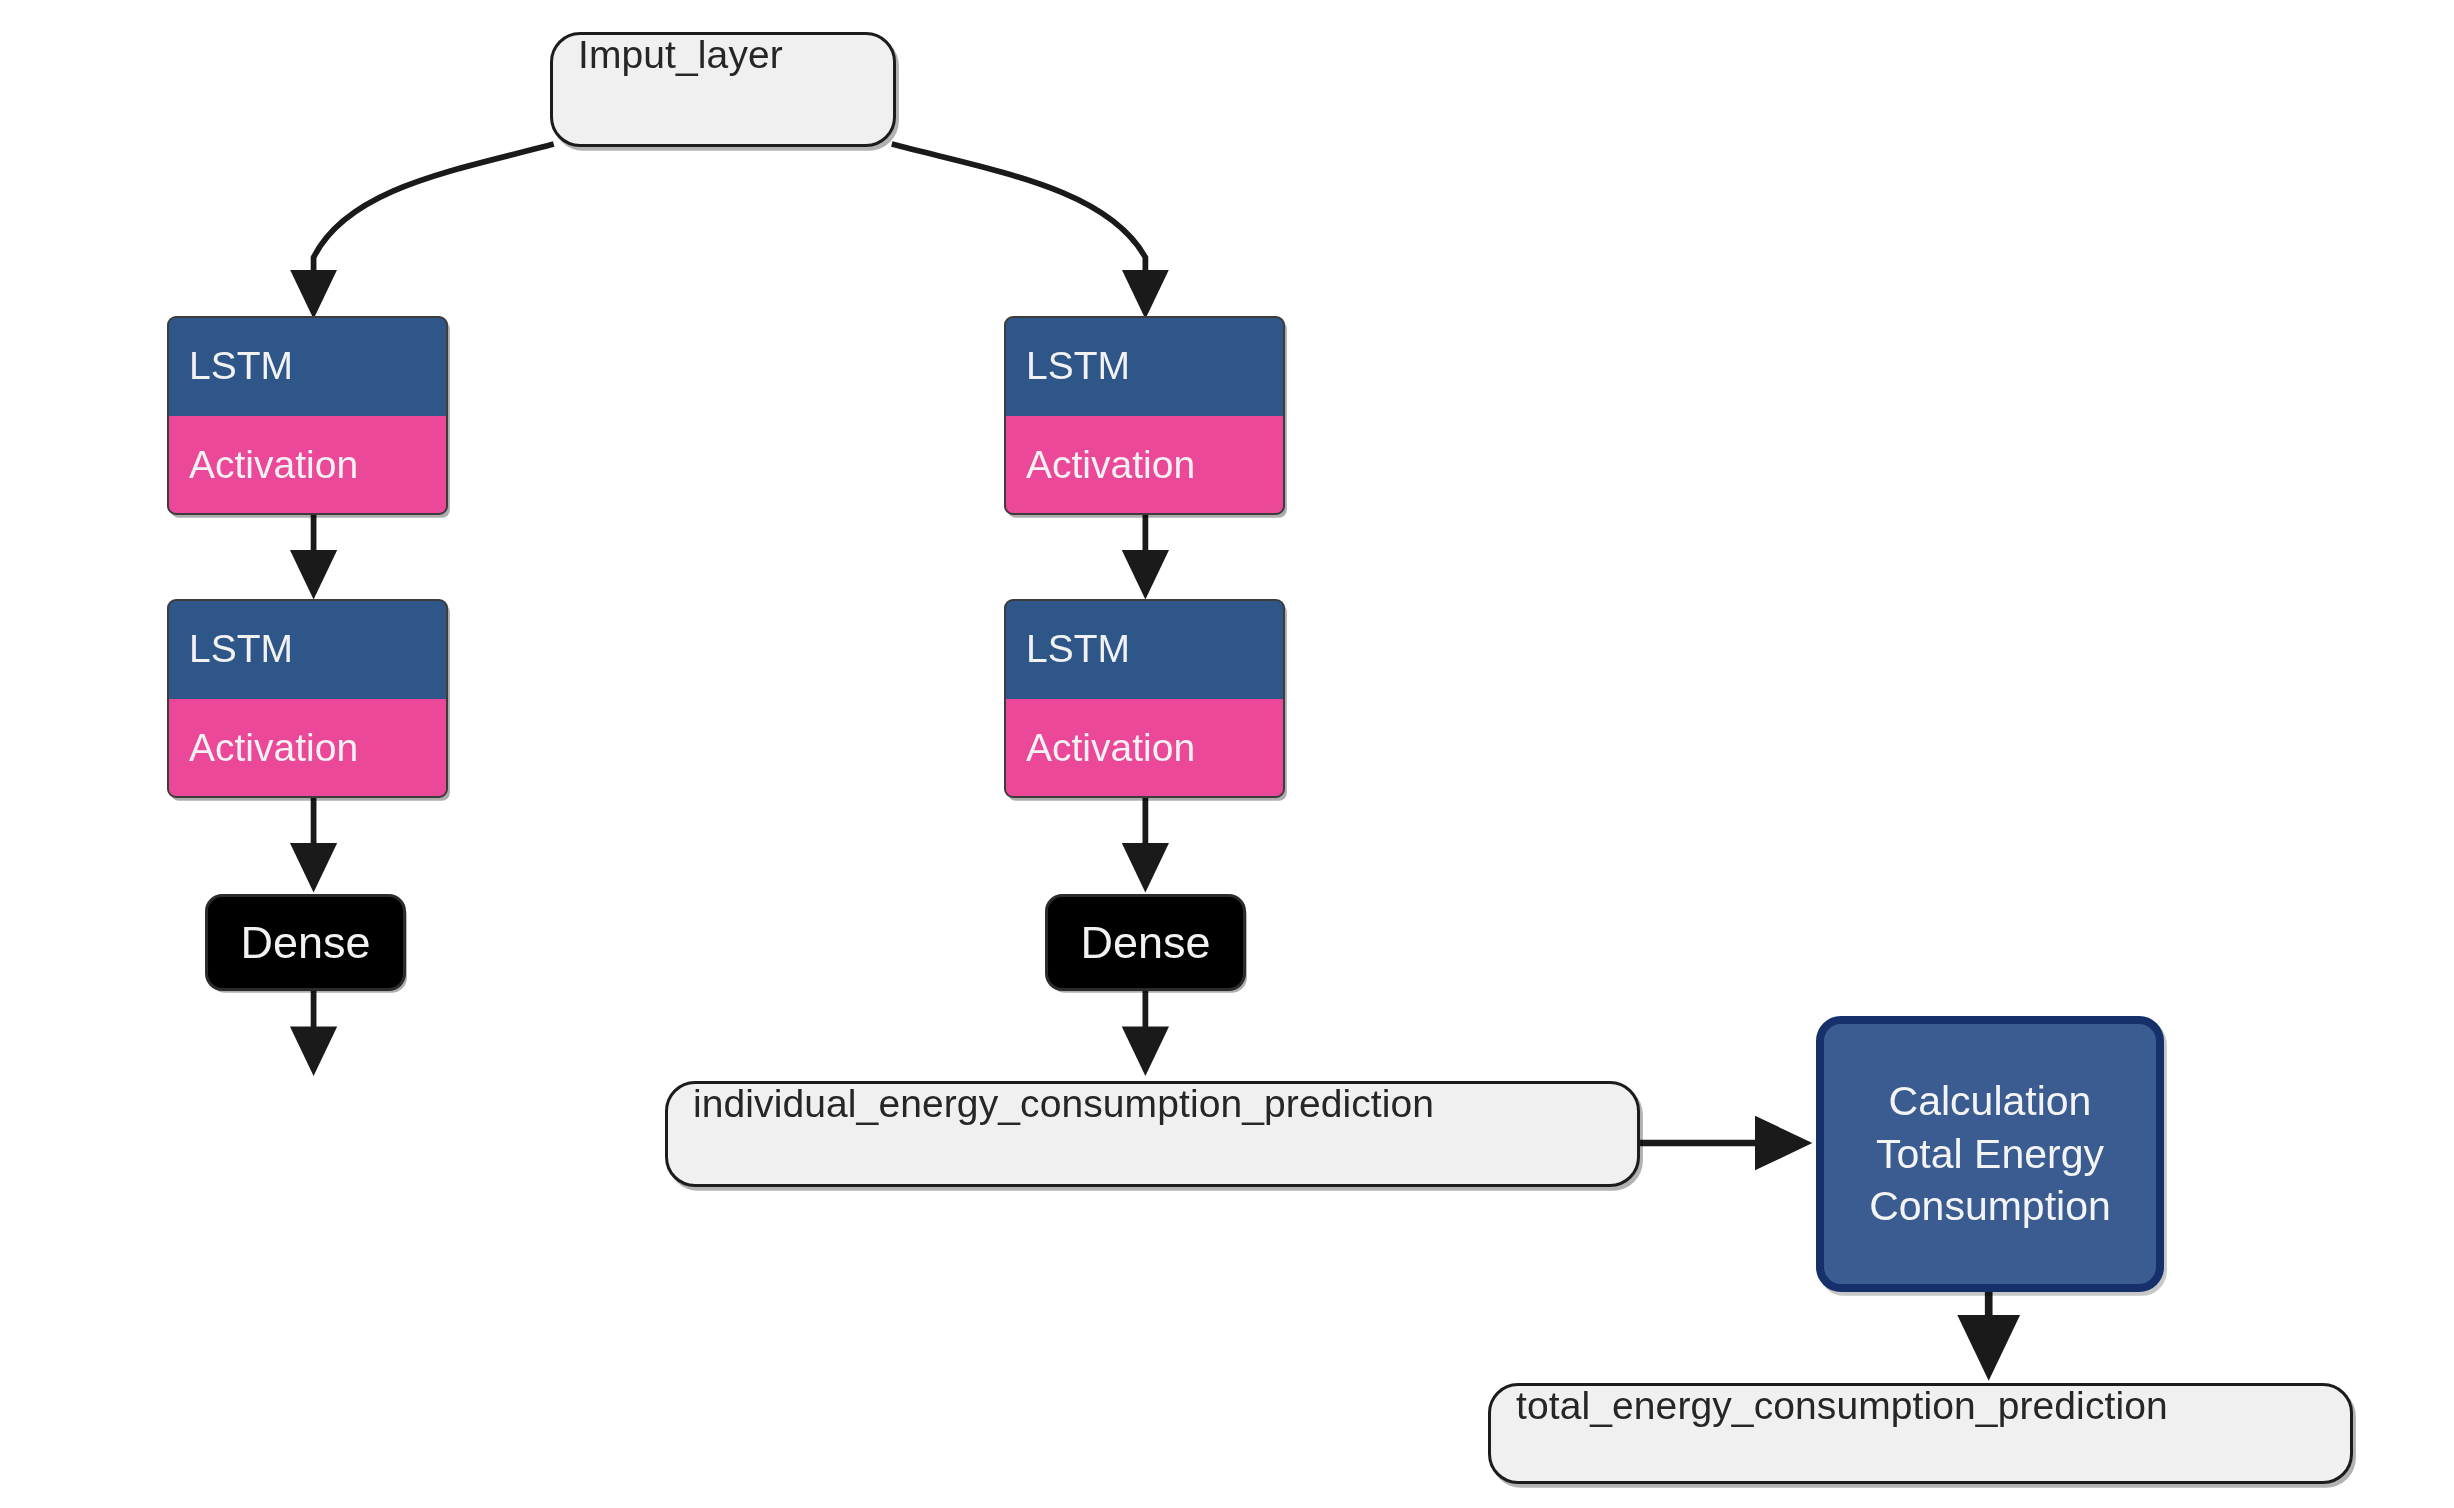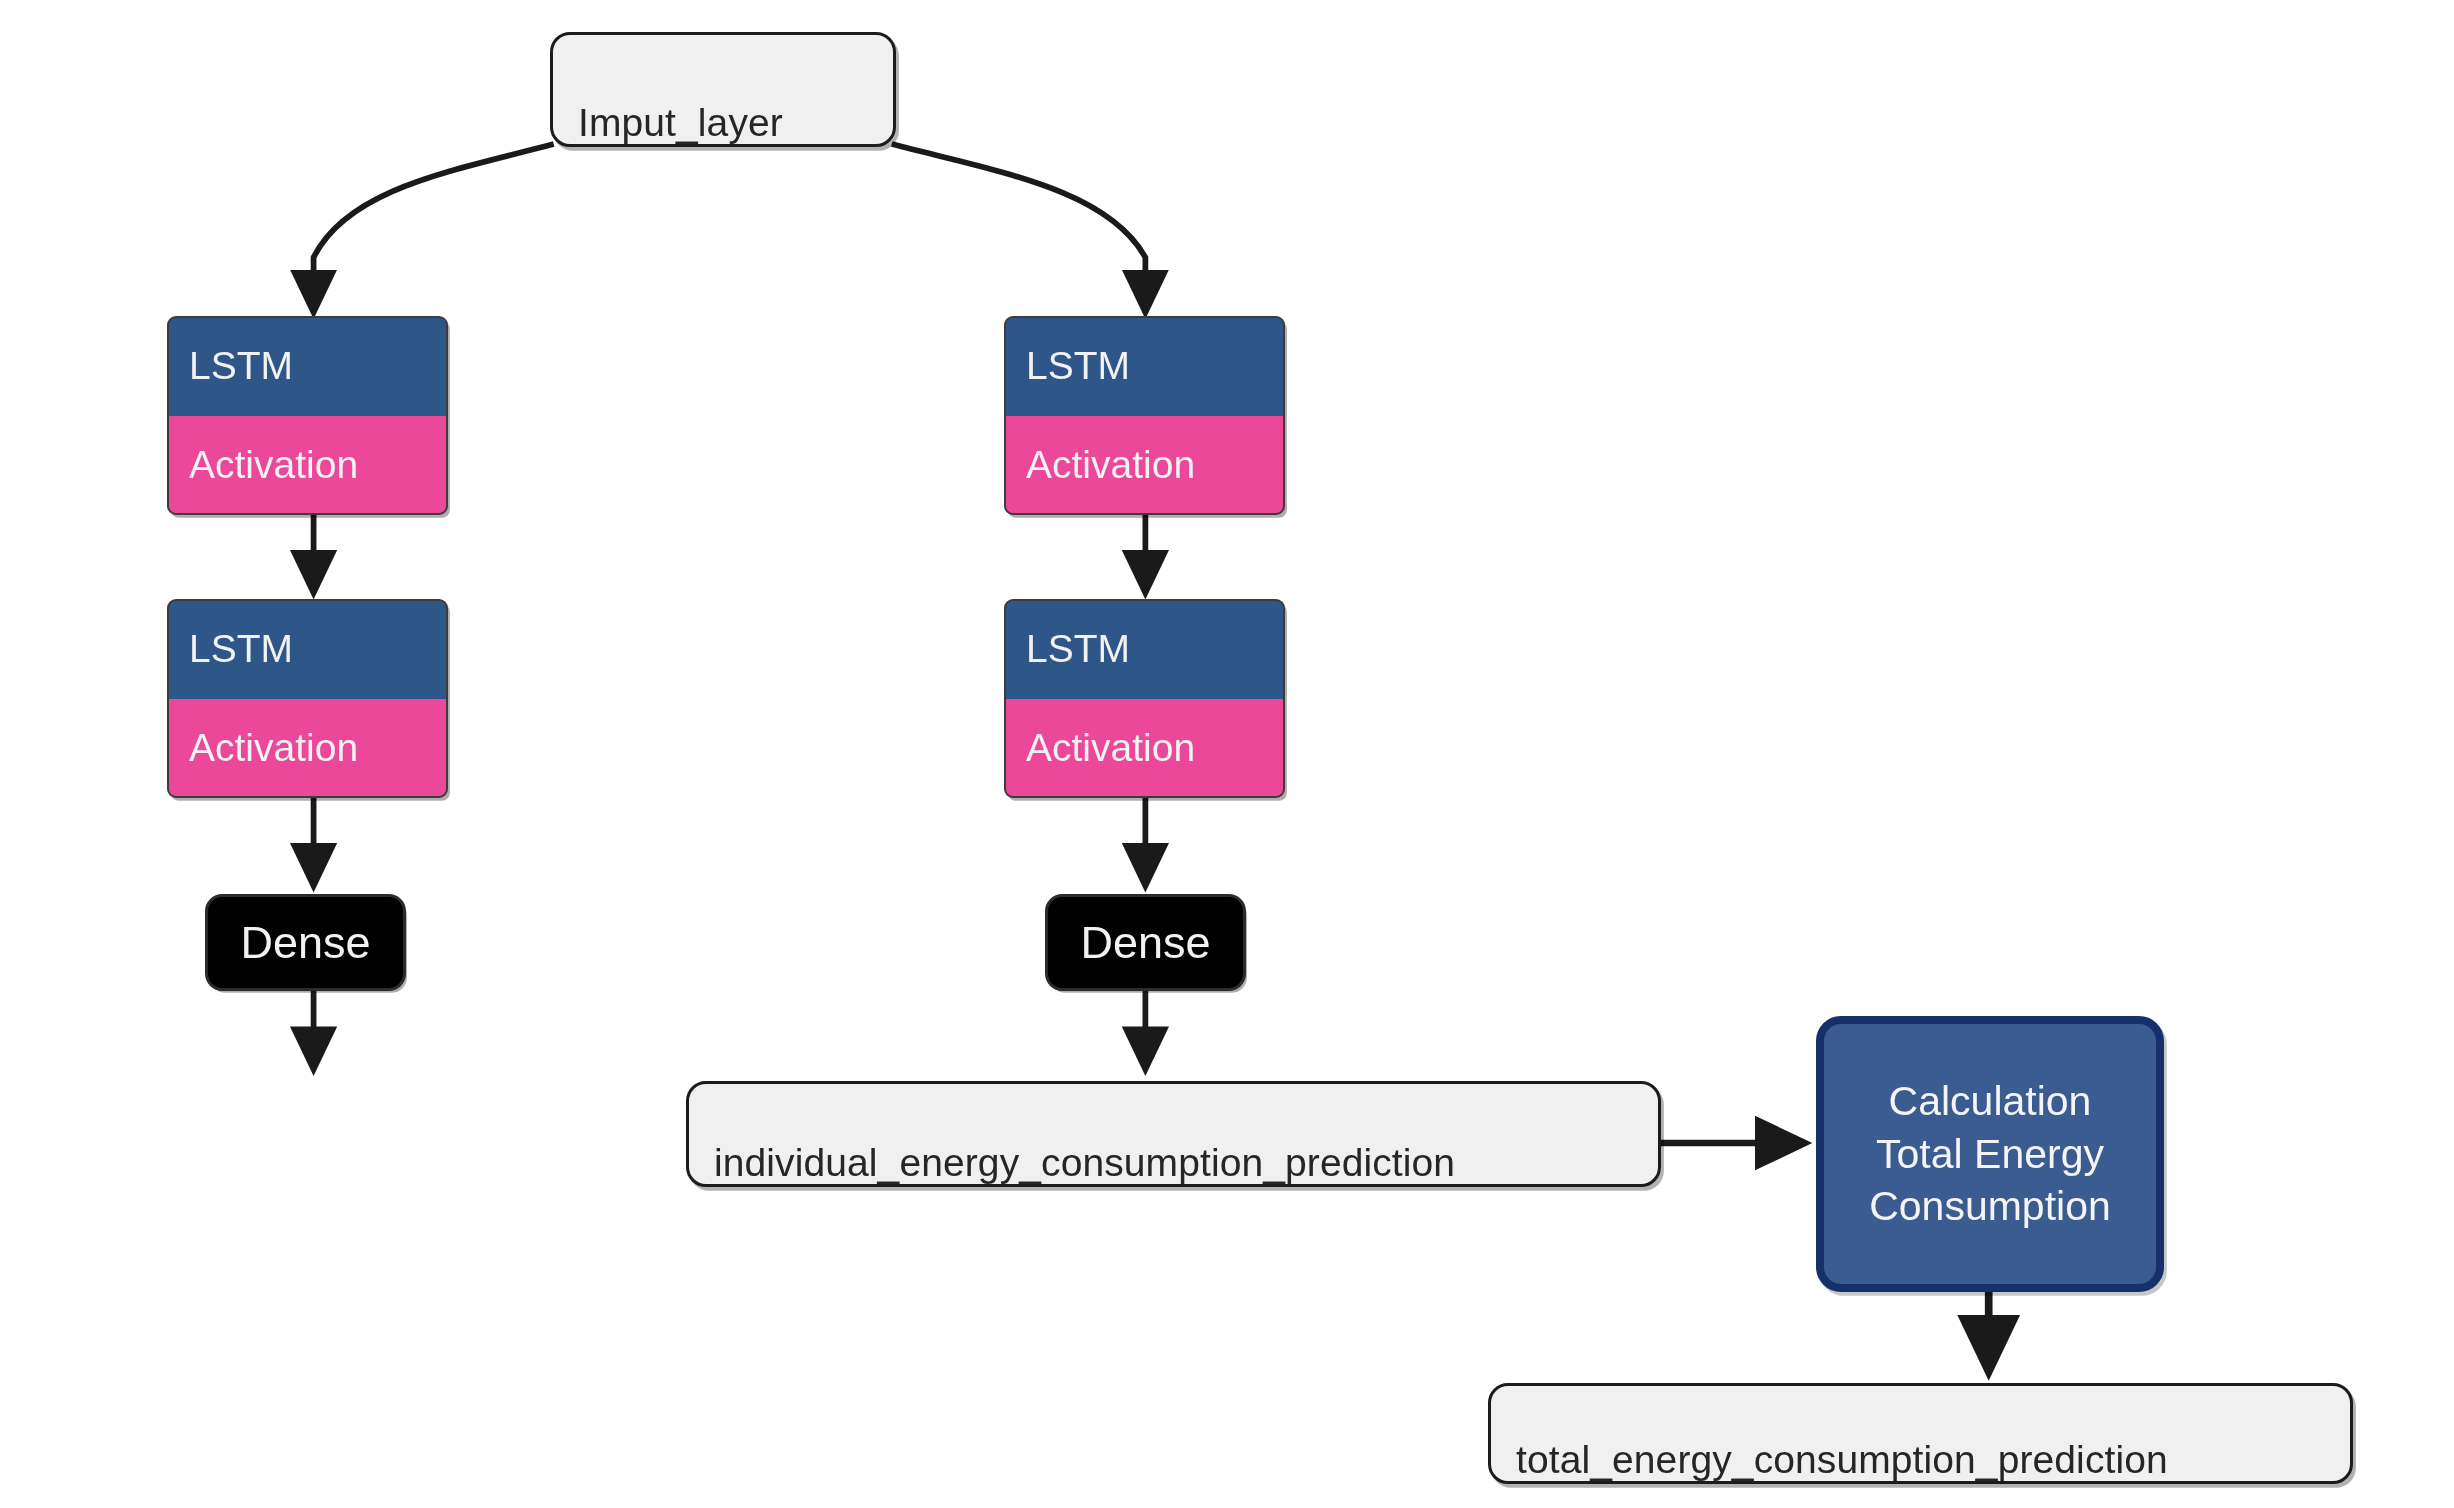--- a/index.html
+++ b/index.html
@@ -28,24 +28,24 @@
   
   .node {
     position: absolute;
     box-sizing: border-box;
   }
 
   
   .io-node {
     background: #f0f0f0;
     border: 3.8px solid #1c1c1c;
-    border-radius: 20px;
+    border-radius: 30px;
     box-shadow: 2.9px 3.8px 0 rgba(0,0,0,0.30);
     display: flex;
-    align-items: flex-end;
+    align-items: flex-start;
     color: #262626;
   }
   .io-node .node-text {
     padding-left: 25px;
     font-size: 39px;
     line-height: 1.05;
     white-space: nowrap;
     letter-spacing: 0.1px;
   }
 
@@ -173,21 +173,21 @@
     </div>
     <div class="stack-seg seg-activation">
       <span class="seg-text">Activation</span>
     </div>
   </div>
 
   <div class="node dense-node" style="left:1047px; top:896px; width:197px; height:93px;">
     <span>Dense</span>
   </div>
 
-  <div class="node io-node" style="left:686px; top:1081px; width:975px; height:106px;">
+  <div class="node io-node" style="left:665px; top:1081px; width:975px; height:106px;">
     <span class="node-text">individual_energy_consumption_prediction</span>
   </div>
 
   <div class="node calc-node" style="left:1816px; top:1016px; width:348px; height:276px;">
     <span class="calc-line">Calculation</span>
     <span class="calc-line">Total Energy</span>
     <span class="calc-line">Consumption</span>
   </div>
 
   <div class="node io-node" style="left:1488px; top:1383px; width:865px; height:101px;">

